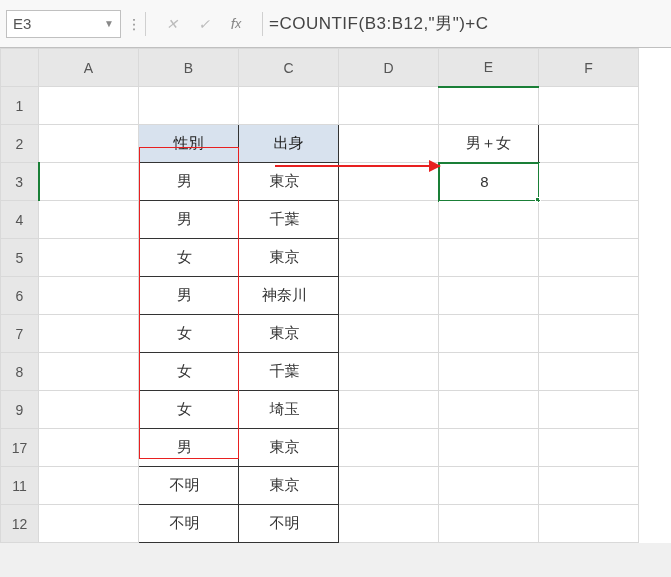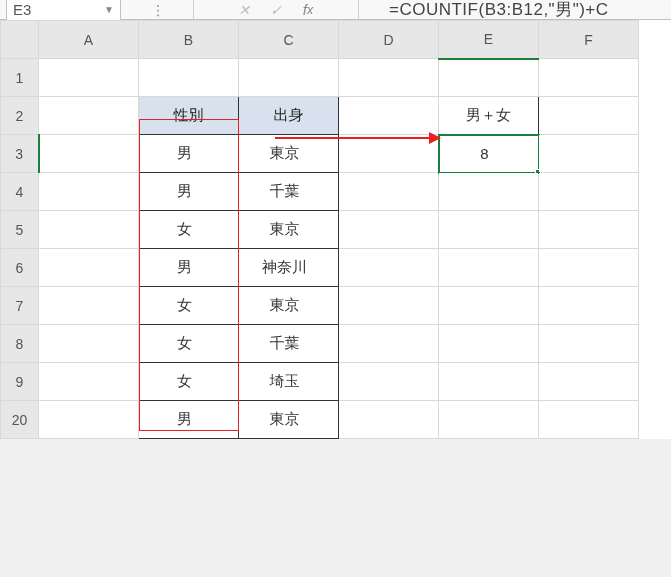--- a/index.html
+++ b/index.html
@@ -11,24 +11,23 @@
       font-family: "Meiryo", "MS PGothic", Arial, sans-serif;
       font-size: 14px;
       background: #f0f0f0;
       width: 671px;
       height: 577px;
       overflow: hidden;
     }
     .formula-bar {
       display: flex;
       align-items: center;
-      height: 20px;
+      height: 48px;
       background: #f8f8f8;
       border-bottom: 1px solid #c0c0c0;
-      gap: 24px;
     }
     .name-box {
       width: 115px;
       height: 28px;
       border: 1px solid #c0c0c0;
       background: white;
       margin-left: 6px;
       display: flex;
       align-items: center;
       padding: 0 6px;
@@ -292,24 +291,42 @@
     <tr>
       <th class="rowhead">9</th>
       <td class="cell"></td>
       <td class="cell thin-border">女</td>
       <td class="cell thin-border">埼玉</td>
       <td class="cell"></td>
       <td class="cell"></td>
       <td class="cell"></td>
     </tr>
     <tr>
-      <th class="rowhead">20</th>
+      <th class="rowhead">17</th>
       <td class="cell"></td>
       <td class="cell thin-border">男</td>
       <td class="cell thin-border">東京</td>
+      <td class="cell"></td>
+      <td class="cell"></td>
+      <td class="cell"></td>
+    </tr>
+    <tr>
+      <th class="rowhead">11</th>
+      <td class="cell"></td>
+      <td class="cell thin-border">不明</td>
+      <td class="cell thin-border">東京</td>
+      <td class="cell"></td>
+      <td class="cell"></td>
+      <td class="cell"></td>
+    </tr>
+    <tr>
+      <th class="rowhead">12</th>
+      <td class="cell"></td>
+      <td class="cell thin-border" style="border-bottom:1.5px solid #333 !important;">不明</td>
+      <td class="cell thin-border" style="border-bottom:1.5px solid #333 !important;">不明</td>
       <td class="cell"></td>
       <td class="cell"></td>
       <td class="cell"></td>
     </tr>
   </tbody>
     </table>
 
   <div class="red-box" style="left:139px; top:99px; width:100px; height:312px;"></div>
 
   <div class="arrow" style="left:275px; top:117px; width:165px;"></div>

